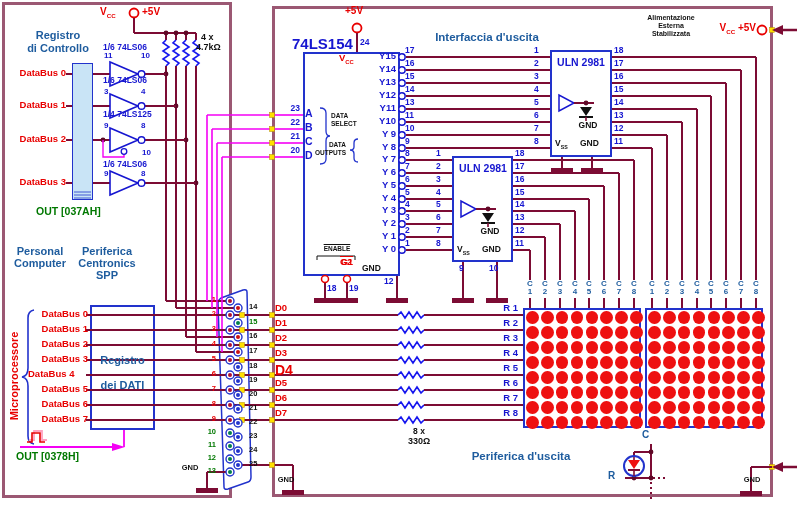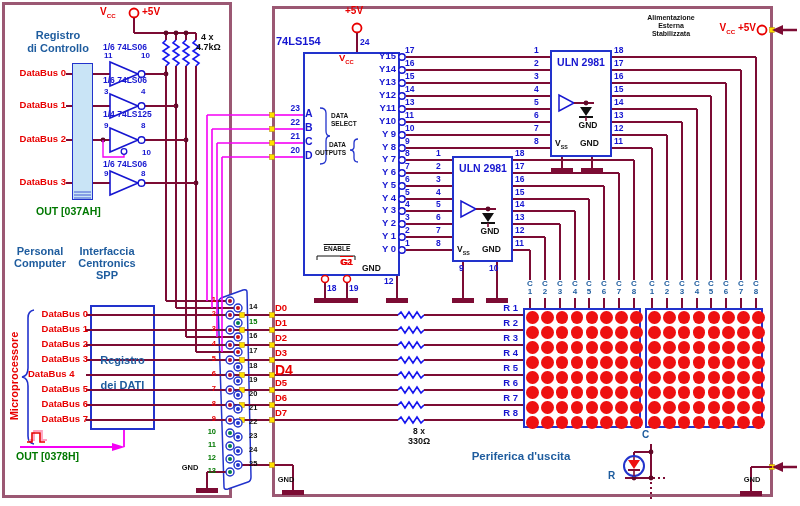--- a/index.html
+++ b/index.html
@@ -497,50 +497,51 @@
 
   <div class="t" style="left: 100px; top: 7px; font-size: 10px; color: rgb(232, 0, 0);"><span>V</span><sub>CC</sub></div>
   <div class="t" style="left: 142px; top: 7px; font-size: 10px; color: rgb(232, 0, 0);">+5V</div>
   <div class="t blk" style="left:201px;top:33px;font-size:9px;">4 x</div>
   <div class="t blk" style="left:196px;top:43px;font-size:9px;">4.7kΩ</div>
 
   <div class="t" style="left: 36px; top: 206px; font-size: 10.5px; color: rgb(0, 120, 0);">OUT [037AH]</div>
 
   <div class="t hdr ctr" style="left: 5px; top: 246px; width: 70px; color: rgb(30, 92, 158);">Personal</div>
   <div class="t hdr ctr" style="left: 5px; top: 258px; width: 70px; color: rgb(30, 92, 158);">Computer</div>
-  <div class="t hdr ctr" style="left: 74px; top: 246px; width: 66px; color: rgb(30, 92, 158);">Interfaccia</div>
+  <div class="t hdr ctr" style="left: 74px; top: 246px; width: 66px; color: rgb(30, 92, 158);">Periferica</div>
   <div class="t hdr ctr" style="left: 74px; top: 258px; width: 66px; color: rgb(30, 92, 158);">Centronics</div>
   <div class="t hdr ctr" style="left: 74px; top: 270px; width: 66px; color: rgb(30, 92, 158);">SPP</div>
 
   <div class="t hdr ctr vert" style="left: -53px; top: 368px; width: 140px; height: 16px; color: rgb(232, 0, 0);">Microprocessore</div>
 
   <div class="t hdr ctr" style="left: 90px; top: 355px; width: 65px; color: rgb(30, 92, 158);">Registro</div>
   <div class="t hdr ctr" style="left: 90px; top: 380px; width: 65px; color: rgb(30, 92, 158);">dei DATI</div>
   <div class="t" style="left: 16px; top: 451px; font-size: 10.5px; color: rgb(0, 120, 0);">OUT [0378H]</div>
 
   <div class="t blk ctr" style="left:176px;top:464px;width:28px;font-size:7.5px;">GND</div>
   <div class="t blk ctr" style="left:272px;top:476px;width:28px;font-size:7.5px;">GND</div>
   <div class="t blk ctr" style="left:738px;top:476px;width:28px;font-size:7.5px;">GND</div>
 
-  <div class="t ic" style="left: 276px; top: 36px; font-size: 11px; color: rgb(22, 22, 208);">74LS154</div>
+  <div class="t ic" style="left: 292px; top: 36px; font-size: 15px; color: rgb(22, 22, 208);">74LS154</div>
   <div class="t" style="left: 345px; top: 6px; font-size: 10px; color: rgb(232, 0, 0);">+5V</div>
   <div class="t pin9" style="left: 360px; top: 38px; color: rgb(22, 22, 208);">24</div>
   <div class="t" style="left: 339px; top: 53px; font-size: 9.5px; color: rgb(232, 0, 0);"><span>V</span><sub>CC</sub></div>
   <div class="t sm" style="left:331px;top:113px;">DATA</div>
   <div class="t sm" style="left:331px;top:121px;">SELECT</div>
   <div class="t sm rgt" style="left:314px;top:142px;width:32px;">DATA</div>
   <div class="t sm rgt" style="left:314px;top:150px;width:32px;">OUTPUTS</div>
   <div class="t blk ctr ovl" style="left:311px;top:246px;width:52px;font-size:6.5px;">ENABLE</div>
   <div class="t ctr ovl" style="left: 315px; top: 258px; width: 18px; font-size: 9px; color: rgb(232, 0, 0); margin-left: 23px;">G1</div>
   <div class="t ctr ovl" style="left: 337px; top: 258px; width: 18px; font-size: 9px; color: rgb(232, 0, 0);">G2</div>
   <div class="t pin9" style="left: 327px; top: 284px; color: rgb(22, 22, 208);">18</div>
   <div class="t pin9" style="left: 349px; top: 284px; color: rgb(22, 22, 208);">19</div>
   <div class="t blk" style="left:362px;top:264px;font-size:8.5px;">GND</div>
   <div class="t pin9" style="left: 384px; top: 277px; color: rgb(22, 22, 208);">12</div>
 
+  <div class="t hdr ctr" style="left: 407px; top: 31px; width: 160px; font-size: 11.5px; color: rgb(30, 92, 158);">Interfaccia  d'uscita</div>
   <div class="t blk ctr" style="left:634px;top:14px;width:74px;font-size:7px;">Alimentazione</div>
   <div class="t blk ctr" style="left:634px;top:22px;width:74px;font-size:7px;">Esterna</div>
   <div class="t blk ctr" style="left:634px;top:30px;width:74px;font-size:7px;">Stabilizzata</div>
   <div class="t rgt" style="left: 698px; top: 23px; width: 58px; font-size: 10px; color: rgb(232, 0, 0);"><span>V</span><sub>CC</sub>&nbsp;<span>+5V</span></div>
   <div class="t blk ctr" style="left:403px;top:427px;width:32px;font-size:8.5px;">8 x</div>
   <div class="t blk ctr" style="left:399px;top:437px;width:40px;font-size:9px;">330Ω</div>
   <div class="t hdr ctr" style="left: 441px; top: 450px; width: 160px; font-size: 11.5px; color: rgb(30, 92, 158);">Periferica  d'uscita</div>
   <div class="t hdr" style="left: 642px; top: 430px; font-size: 10px; color: rgb(30, 92, 158);">C</div>
   <div class="t hdr" style="left: 608px; top: 471px; font-size: 10px; color: rgb(30, 92, 158);">R</div>
 

